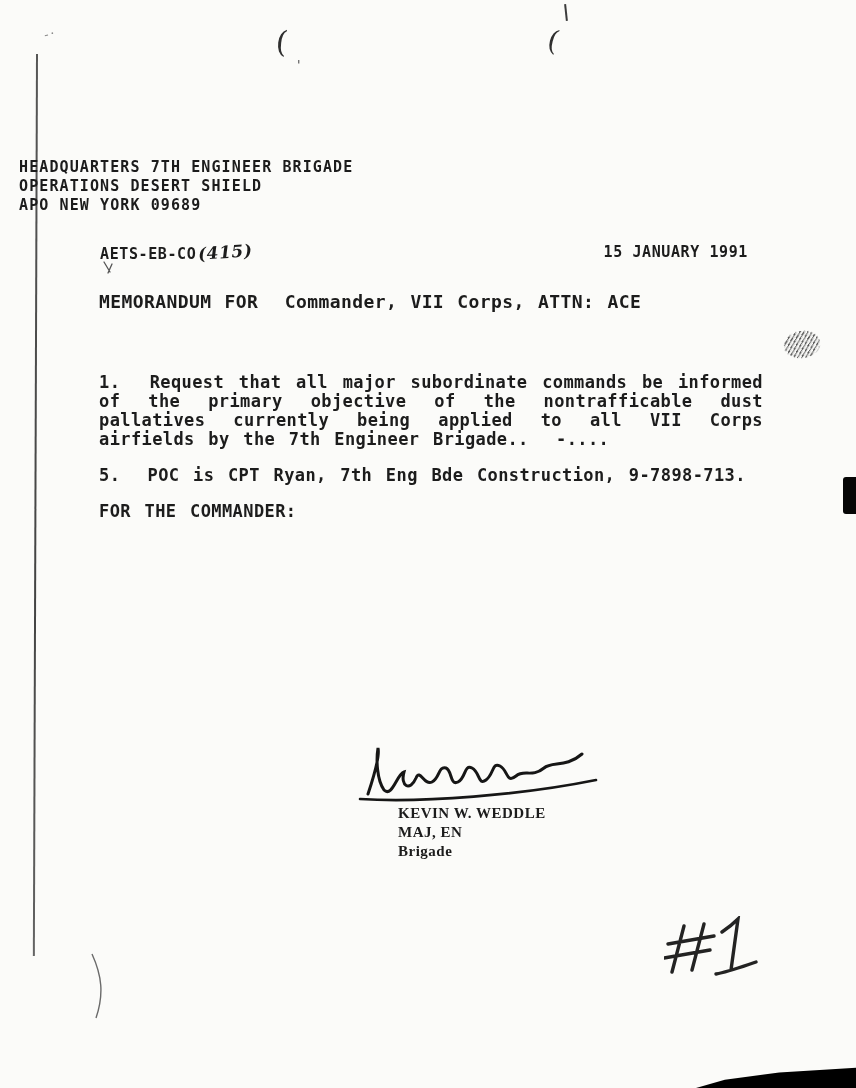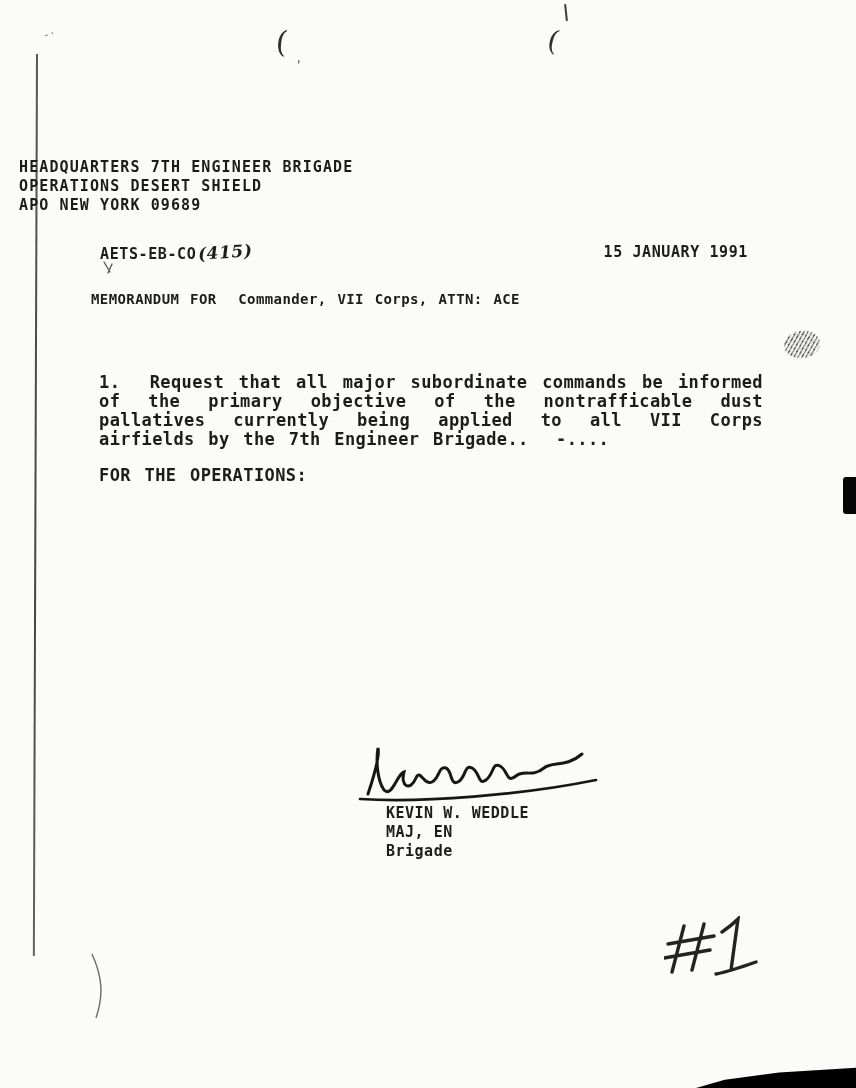--- a/index.html
+++ b/index.html
@@ -24,37 +24,37 @@
     display:flex;justify-content:space-between;align-items:flex-start;
     font-size:15px;letter-spacing:.6px;
   }
   .hand-suffix{
     font-family:"DejaVu Serif","Liberation Serif",serif;
     font-style:italic;font-size:17px;
     display:inline-block;transform:rotate(-4deg) translateY(-1px);
     margin-left:2px;
   }
   .single-line{
-    position:absolute;left:91px;font-size:14px;letter-spacing:.4px;word-spacing:2px;
+    position:absolute;left:99px;font-size:18px;letter-spacing:.4px;word-spacing:2px;
   }
   .memo-for{top:291px;}
   .subject{top:331px;}
   .memo-body{
     position:absolute;top:373px;left:99px;width:664px;
     font-size:17px;line-height:19px;letter-spacing:.4px;word-spacing:3px;
   }
   .memo-body p{
     margin:0 0 17px 0;
     text-align:justify;text-align-last:left;
   }
   .memo-body p.no-just{text-align:left;}
   .closing{margin-top:2px;}
   .sig-block{
-    position:absolute;left:386px;top:804px;
-    font-size:15px;line-height:19px;letter-spacing:.5px;
+    position:absolute;left:398px;top:804px;
+    font-size:15px;line-height:19px;letter-spacing:.5px;font-family:Liberation Serif, serif;
   }
   
   .signature-svg{position:absolute;left:352px;top:742px;}
   .hand-number-svg{position:absolute;left:664px;top:916px;}
   .artifact{position:absolute;pointer-events:none;}
   .left-crease{
     left:36px;top:54px;width:2px;height:902px;
     background:linear-gradient(#3a3a3a,#222 60%,#4a4a4a);
     opacity:.85;transform:rotate(.2deg);transform-origin:top left;
   }
@@ -118,21 +118,22 @@
     <div>
       <span>AETS-EB-CO</span><span class="hand-suffix">(415)</span>
     </div>
     <div>15 JANUARY 1991</div>
   </div>
 
   <div class="single-line memo-for">MEMORANDUM FOR&nbsp; Commander, VII Corps, ATTN: ACE</div>
 
   <div class="memo-body">
     <p>1.&nbsp; Request that all major subordinate commands be informed of the primary objective of the nontrafficable dust pallatives currently being applied to all VII Corps airfields by the 7th Engineer Brigade..&nbsp; -....</p>
-    <p class="no-just closing">FOR THE OPERATIONS:</p>
+    <p class="no-just">5.&nbsp; POC is CPT Ryan, 7th Eng Bde Construction, 9-7898-713.</p>
+    <p class="no-just closing">FOR THE COMMANDER:</p>
   </div>
 
   <svg class="signature-svg" width="256" height="62" viewBox="0 0 256 62">
     <path d="M16 52 C 22 34, 28 14, 26 6 C 24 18, 25 38, 32 48
              C 40 56, 45 32, 52 30 C 48 44, 58 50, 64 36
              C 68 26, 72 44, 80 40 C 88 36, 86 24, 94 26
              C 100 28, 98 44, 106 40 C 114 36, 112 22, 120 26
              C 128 30, 126 44, 134 38 C 142 32, 140 20, 148 24
              C 156 28, 154 42, 164 34 C 172 27, 180 36, 192 26
              C 200 19, 214 26, 230 12" stroke="#161616" stroke-width="3" fill="none" stroke-linecap="round"></path>

